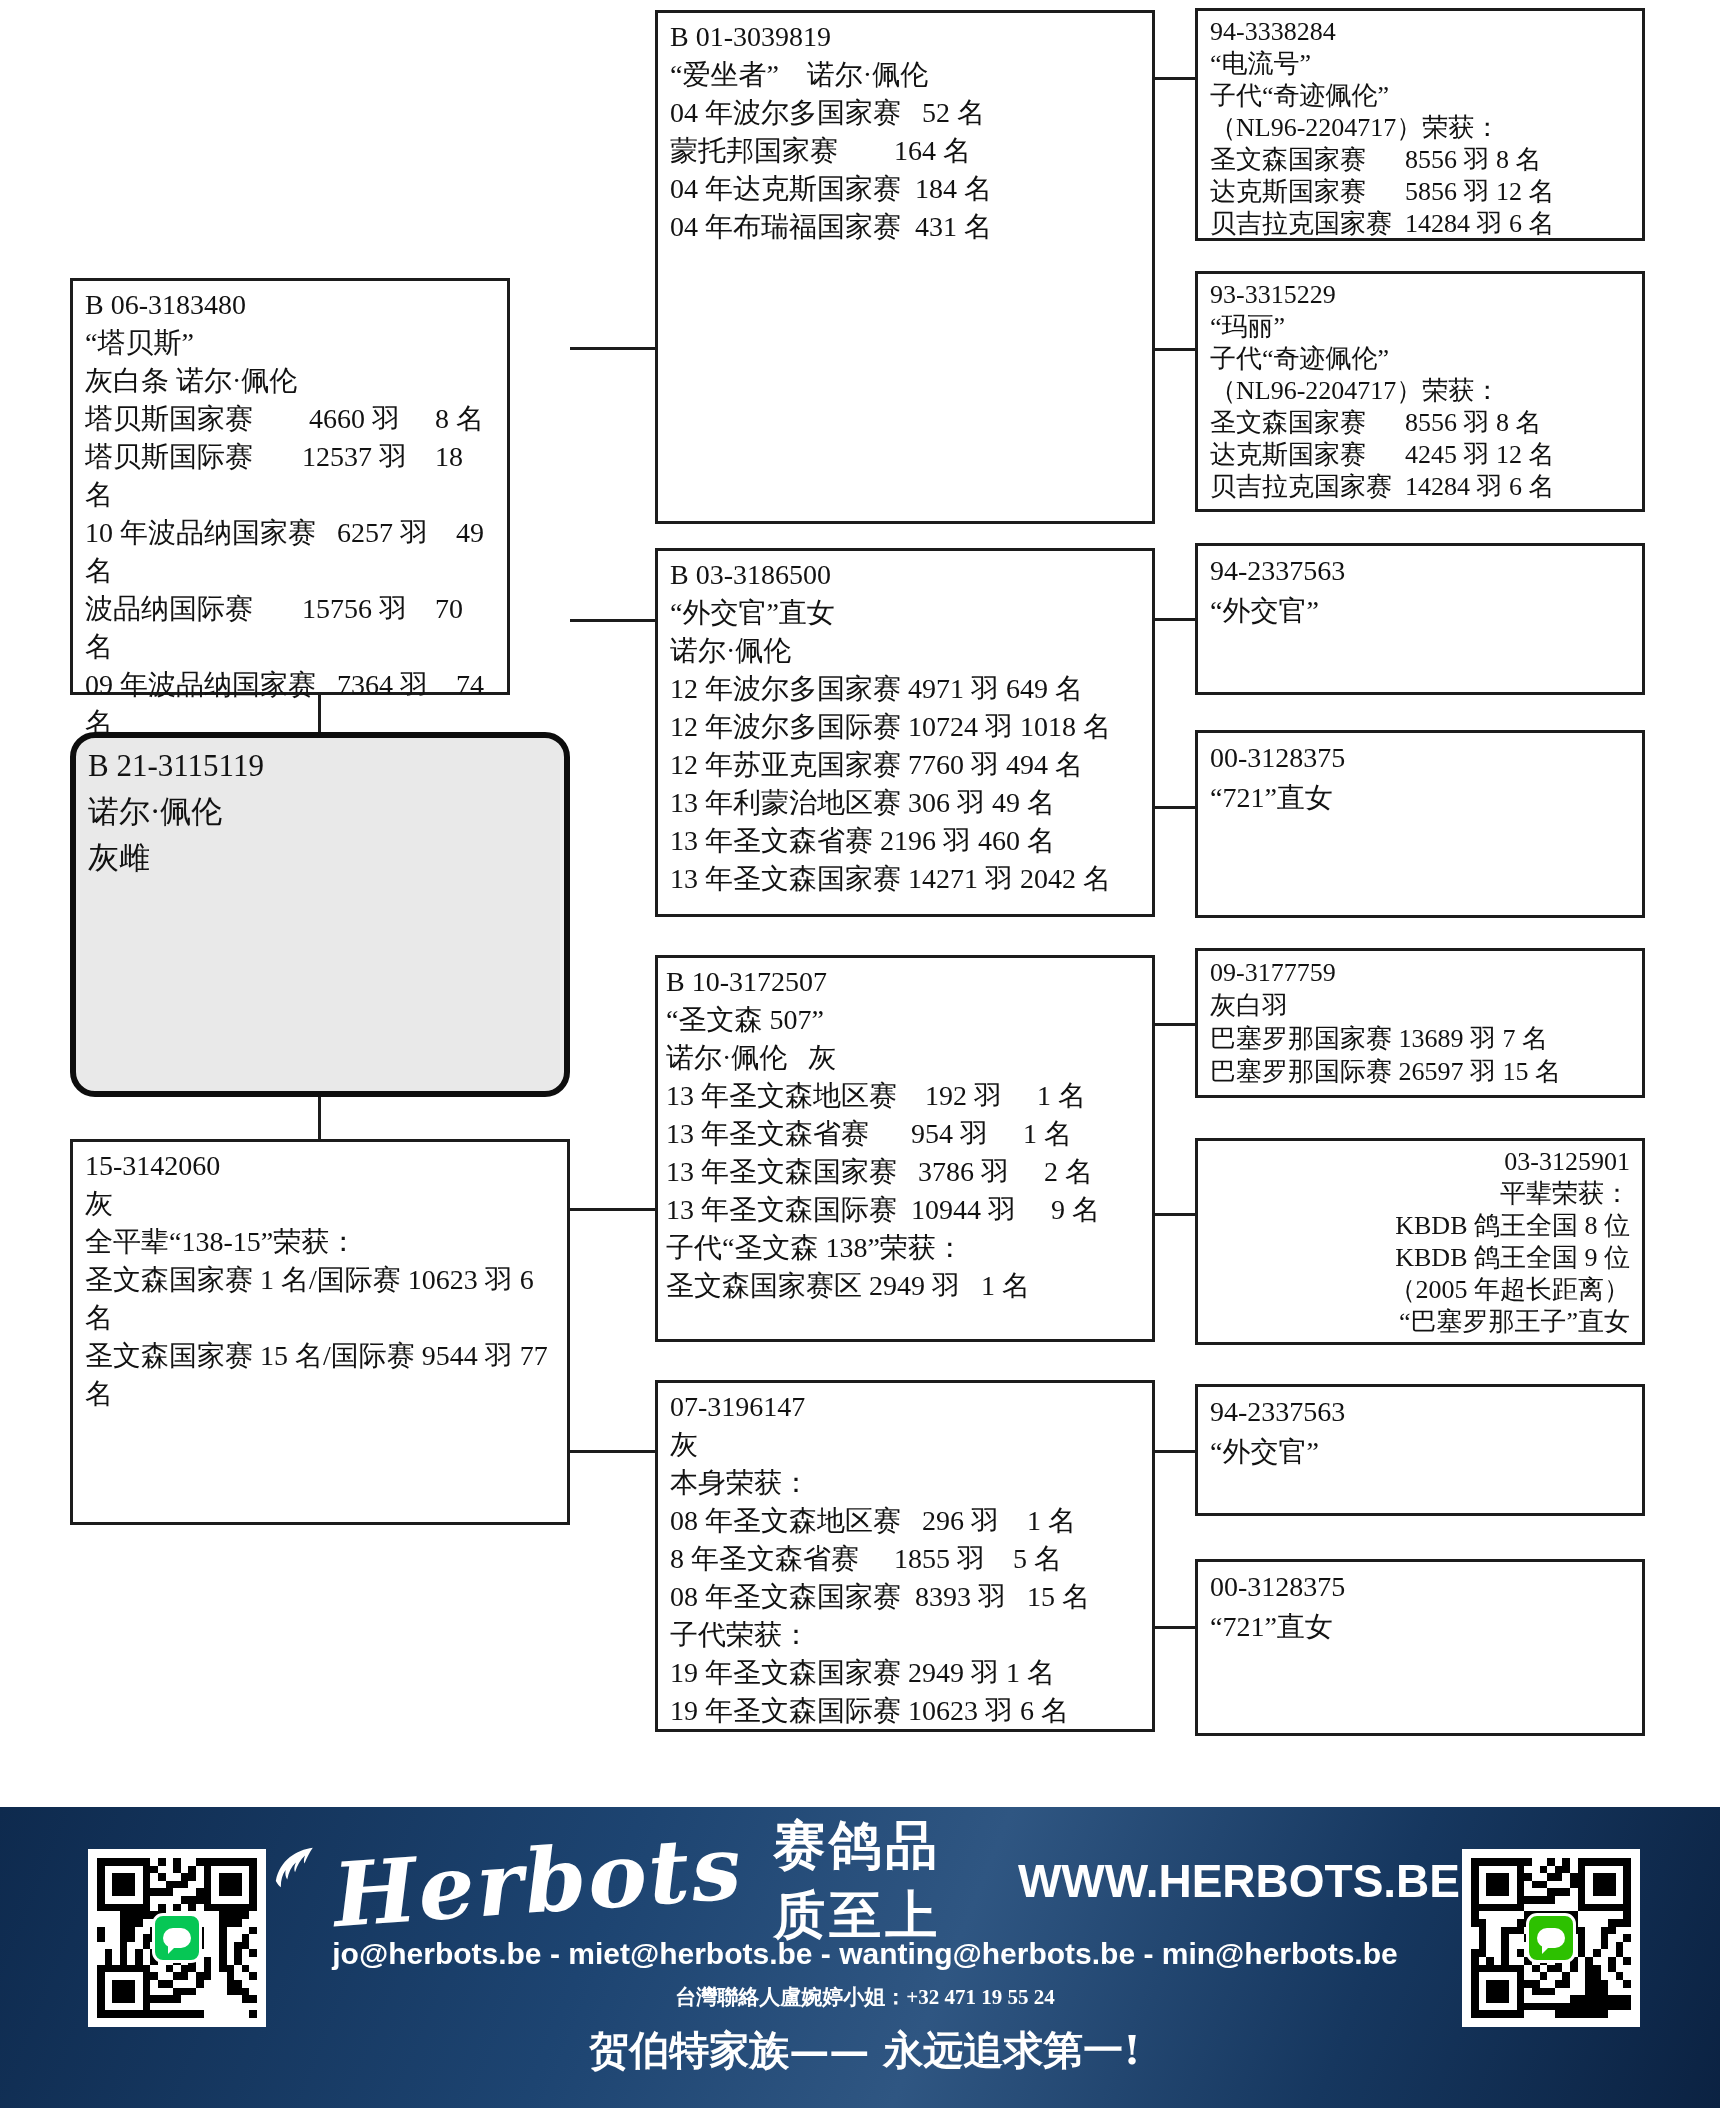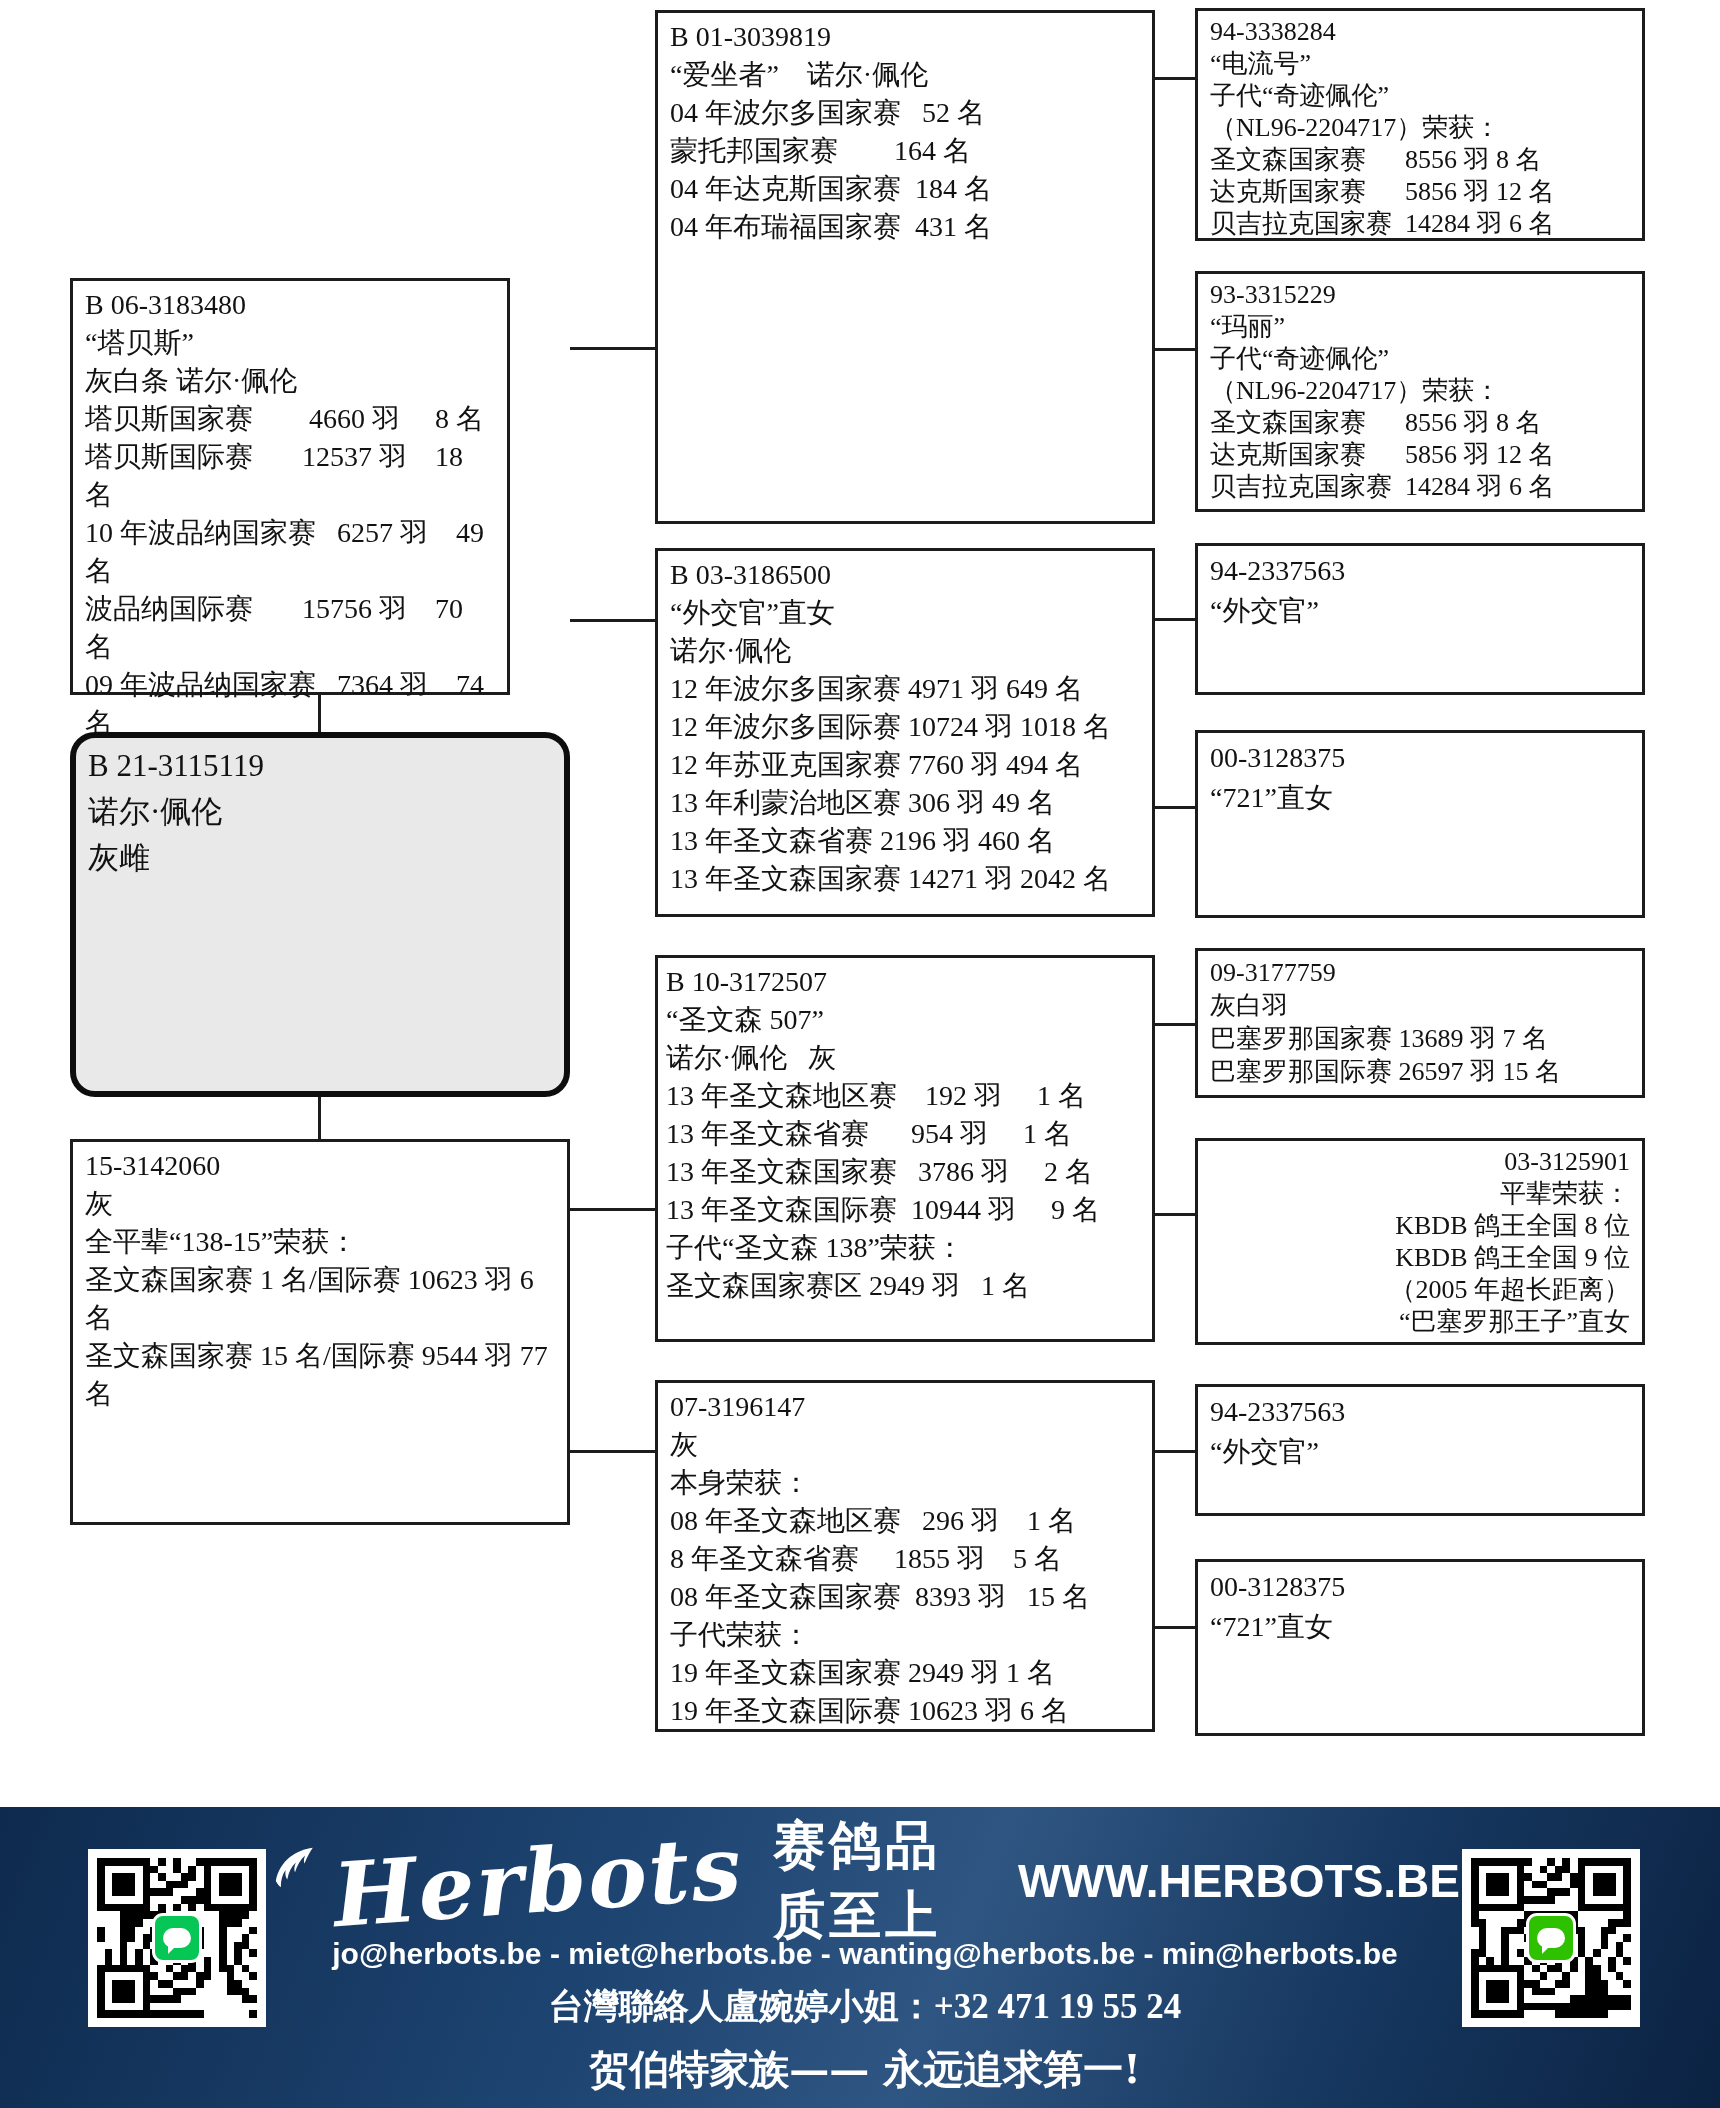--- a/index.html
+++ b/index.html
@@ -44,21 +44,21 @@
   .footer-content{position:absolute;left:270px;top:0;width:1190px;height:100%;
                   display:flex;flex-direction:column;align-items:center;}
   .brand-row{display:flex;align-items:center;justify-content:center;gap:30px;margin-top:22px;height:104px;}
   .feather{transform:rotate(-10deg);margin-right:-14px;margin-top:-26px;}
   .brand-script{font-family:"DejaVu Serif","Liberation Serif",serif;font-style:italic;font-weight:bold;
                 font-size:88px;line-height:1;color:#ffffff;transform:rotate(-4deg);letter-spacing:2px;}
   .slogan{font-size:52px;color:#ffffff;font-weight:700;letter-spacing:4px;}
   .website{font-size:46px;color:#ffffff;font-weight:800;font-family:"Liberation Sans","DejaVu Sans",sans-serif;}
   .emails{color:#ffffff;font-weight:700;font-size:30px;margin-top:4px;
           font-family:"Liberation Sans","DejaVu Sans",sans-serif;}
-  .contacts{display:flex;justify-content:center;gap:64px;color:#ffffff;font-size:35px;
+  .contacts{display:flex;justify-content:center;gap:64px;color:#ffffff;font-size:21px;
             font-weight:700;margin-top:12px;}
   .tagline{color:#ffffff;font-size:40px;font-weight:600;margin-top:12px;
            font-family:"DejaVu Serif","Liberation Serif",serif;}
 </style>
 </head>
 <body>
 
 <div class="page">
 
   <div class="pbox" style="left:70px;top:278px;width:440px;height:417px;">
@@ -142,21 +142,21 @@
 达克斯国家赛      5856 羽 12 名
 贝吉拉克国家赛  14284 羽 6 名</div>
   </div>
 
   <div class="pbox rsmall" style="left:1195px;top:271px;width:450px;height:241px;">
     <div class="pbox-id">93-3315229</div>
     <div class="pbox-lines">“玛丽”
 子代“奇迹佩伦”
 （NL96-2204717）荣获：
 圣文森国家赛      8556 羽 8 名
-达克斯国家赛      5856 羽 12 名
+达克斯国家赛      4245 羽 12 名
 贝吉拉克国家赛  14284 羽 6 名</div>
   </div>
 
   <div class="pbox rbig" style="left:1195px;top:543px;width:450px;height:152px;">
     <div class="pbox-id">94-2337563</div>
     <div class="pbox-lines">“外交官”</div>
   </div>
 
   <div class="pbox rbig" style="left:1195px;top:730px;width:450px;height:188px;">
     <div class="pbox-id">00-3128375</div>

